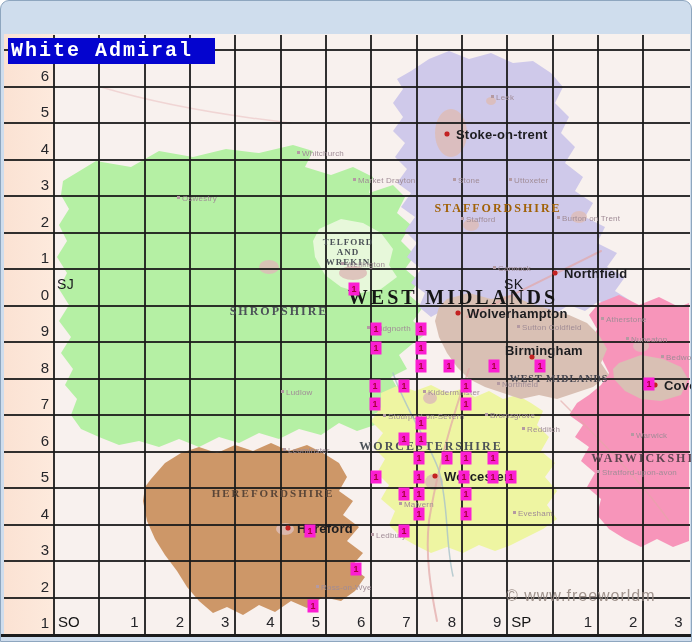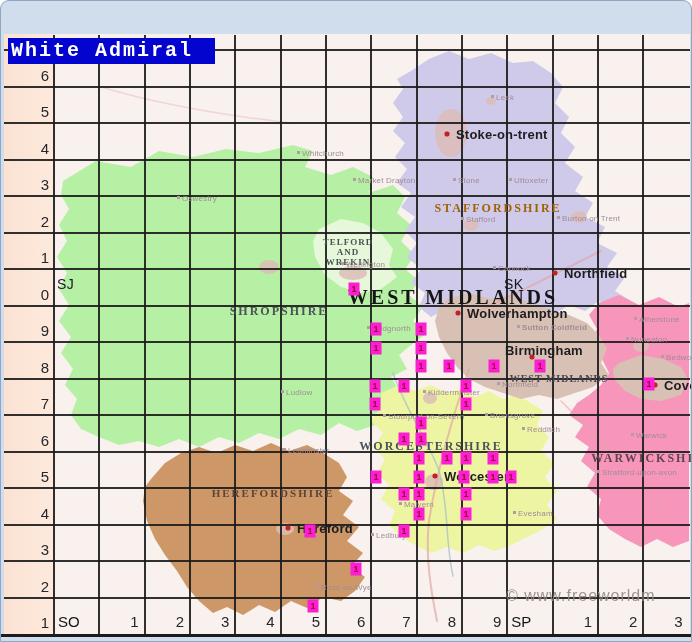--- a/index.html
+++ b/index.html
@@ -192,23 +192,23 @@
         <div class="town" style="left: 556px; top: 213px;"><span class="tdot"></span>Burton on Trent</div>
         <div class="town" style="left: 492px; top: 263px;"><span class="tdot"></span>Cannock</div>
         <div class="town" style="left: 340px; top: 259px;"><span class="tdot"></span>Wellington</div>
         <div class="town" style="left: 366px; top: 323px;"><span class="tdot"></span>Bridgnorth</div>
         <div class="town" style="left: 280px; top: 387px;"><span class="tdot"></span>Ludlow</div>
         <div class="town" style="left: 282px; top: 445px;"><span class="tdot"></span>Leominster</div>
         <div class="town" style="left: 422px; top: 387px;"><span class="tdot"></span>Kidderminster</div>
         <div class="town" style="left: 382px; top: 411px;"><span class="tdot"></span>Stourport-on-Severn</div>
         <div class="town" style="left: 484px; top: 410px;"><span class="tdot"></span>Bromsgrove</div>
         <div class="town" style="left: 521px; top: 424px;"><span class="tdot"></span>Redditch</div>
-        <div class="town" style="left: 516px; top: 322px; font-weight: bold;"><span class="tdot"></span>Sutton Coldfield</div>
+        <div class="town" style="left: 516px; top: 322px;"><span class="tdot"></span>Sutton Coldfield</div>
         <div class="town" style="left: 496px; top: 379px;"><span class="tdot"></span>Northfield</div>
-        <div class="town" style="left: 600px; top: 314px; margin-left: 33px;"><span class="tdot"></span>Atherstone</div>
+        <div class="town" style="left: 600px; top: 314px;"><span class="tdot"></span>Atherstone</div>
         <div class="town" style="left: 625px; top: 334px;"><span class="tdot"></span>Nuneaton</div>
         <div class="town" style="left: 660px; top: 352px;"><span class="tdot"></span>Bedworth</div>
         <div class="town" style="left: 512px; top: 508px;"><span class="tdot"></span>Evesham</div>
         <div class="town" style="left: 370px; top: 530px;"><span class="tdot"></span>Ledbury</div>
         <div class="town" style="left: 315px; top: 582px;"><span class="tdot"></span>Ross-on-Wye</div>
         <div class="town" style="left: 398px; top: 499px;"><span class="tdot"></span>Malvern</div>
         <div class="town" style="left: 630px; top: 430px;"><span class="tdot"></span>Warwick</div>
         <div class="town" style="left: 596px; top: 467px;"><span class="tdot"></span>Stratford-upon-avon</div>
         <div class="citydot" style="left: 446px; top: 133px; background: rgb(195, 34, 34);"></div>
         <div class="city" style="left: 455px; top: 133px;">Stoke-on-trent</div>

